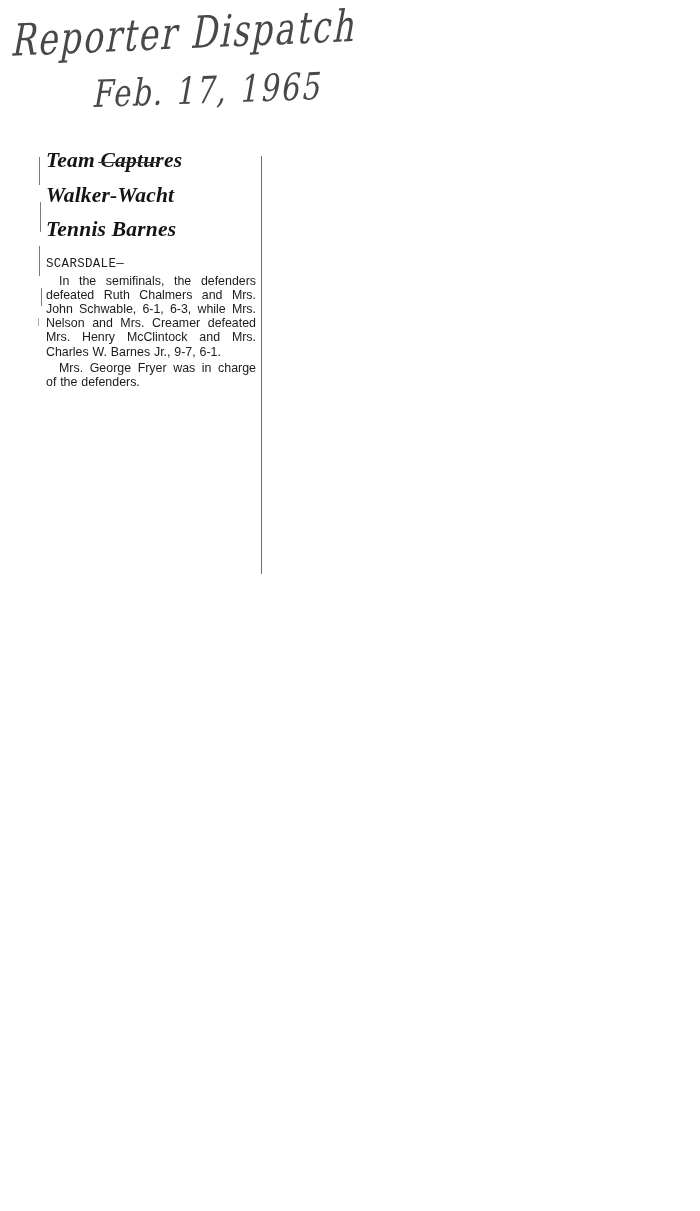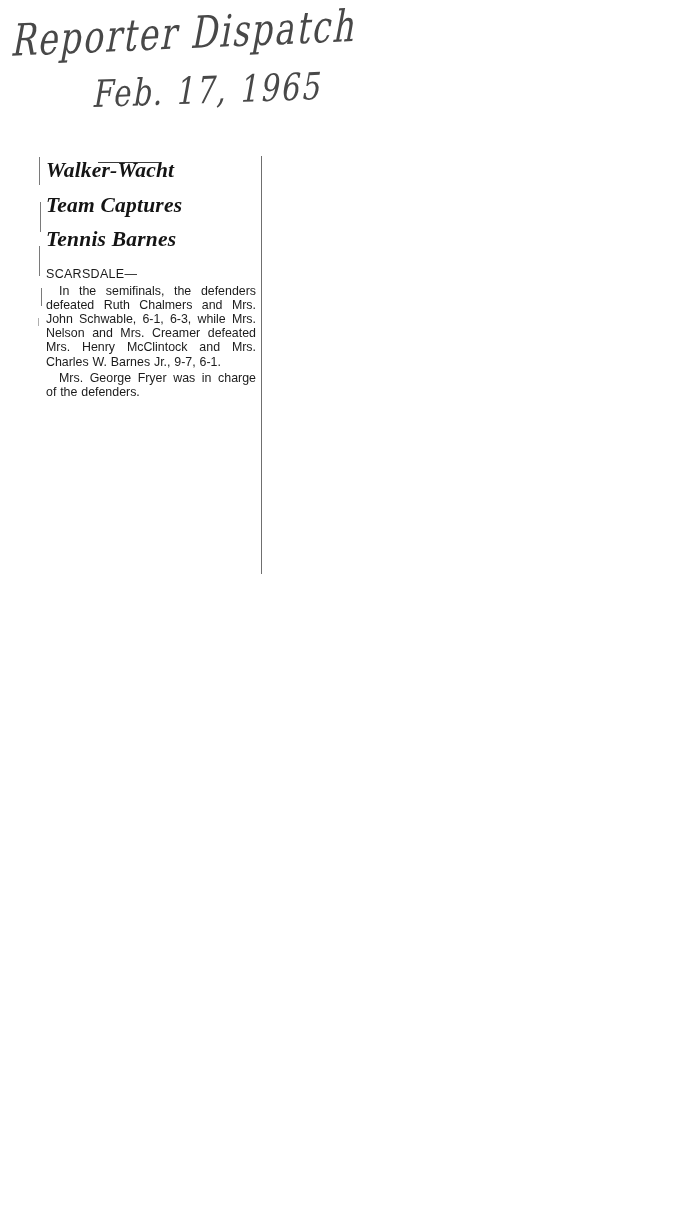--- a/index.html
+++ b/index.html
@@ -86,21 +86,21 @@
     content: "";
     position: absolute;
     left: 56px;
     top: 12px;
     width: 62px;
     height: 1px;
     background: #3a3a3a;
   }
 
   #dateline {
-    font-family: Liberation Sans, sans-serif;
+    font-family: Liberation Mono, monospace;
     font-size: 12.5px;
     letter-spacing: .3px;
     margin: 16px 0 3px 4px;
     color: #1b1b1b;
   }
 
   .body-par {
     font-family: "Liberation Sans", sans-serif;
     font-size: 12.4px;
     line-height: 14.2px;
@@ -123,21 +123,21 @@
 
 <div id="clipping">
 
   <div class="tear" id="tear-a"></div>
   <div class="tear" id="tear-b"></div>
   <div class="tear" id="tear-c"></div>
   <div class="tear" id="tear-d"></div>
   <div class="tear" id="tear-e"></div>
   <div id="col-rule"></div>
 
+  <h1 class="headline" id="headline-2">Team Captures</h1>
   <h1 class="headline" id="headline-1">Walker-Wacht</h1>
-  <h1 class="headline" id="headline-2">Team Captures</h1>
   <h1 class="headline" id="headline-3">Tennis Barnes</h1>
 
   <div id="dateline">SCARSDALE—</div>
 
   <p class="body-par">In the semifinals, the defenders defeated Ruth Chalmers and Mrs. John Schwable, 6-1, 6-3, while Mrs. Nelson and Mrs. Creamer defeated Mrs. Henry McClintock and Mrs. Charles W. Barnes Jr., 9-7, 6-1.</p>
   <p class="body-par">Mrs. George Fryer was in charge of the defenders.</p>
 </div>
 
 </body></html>

